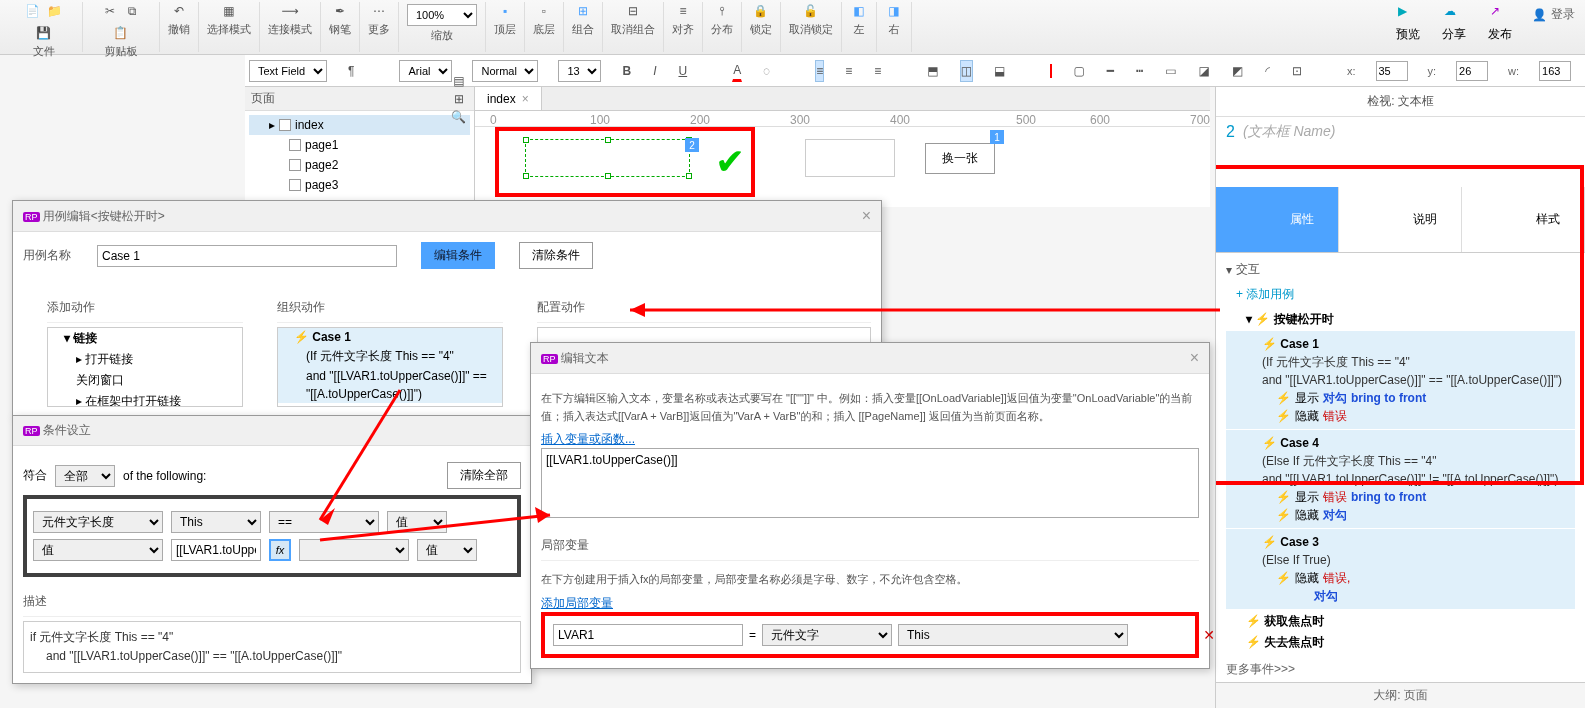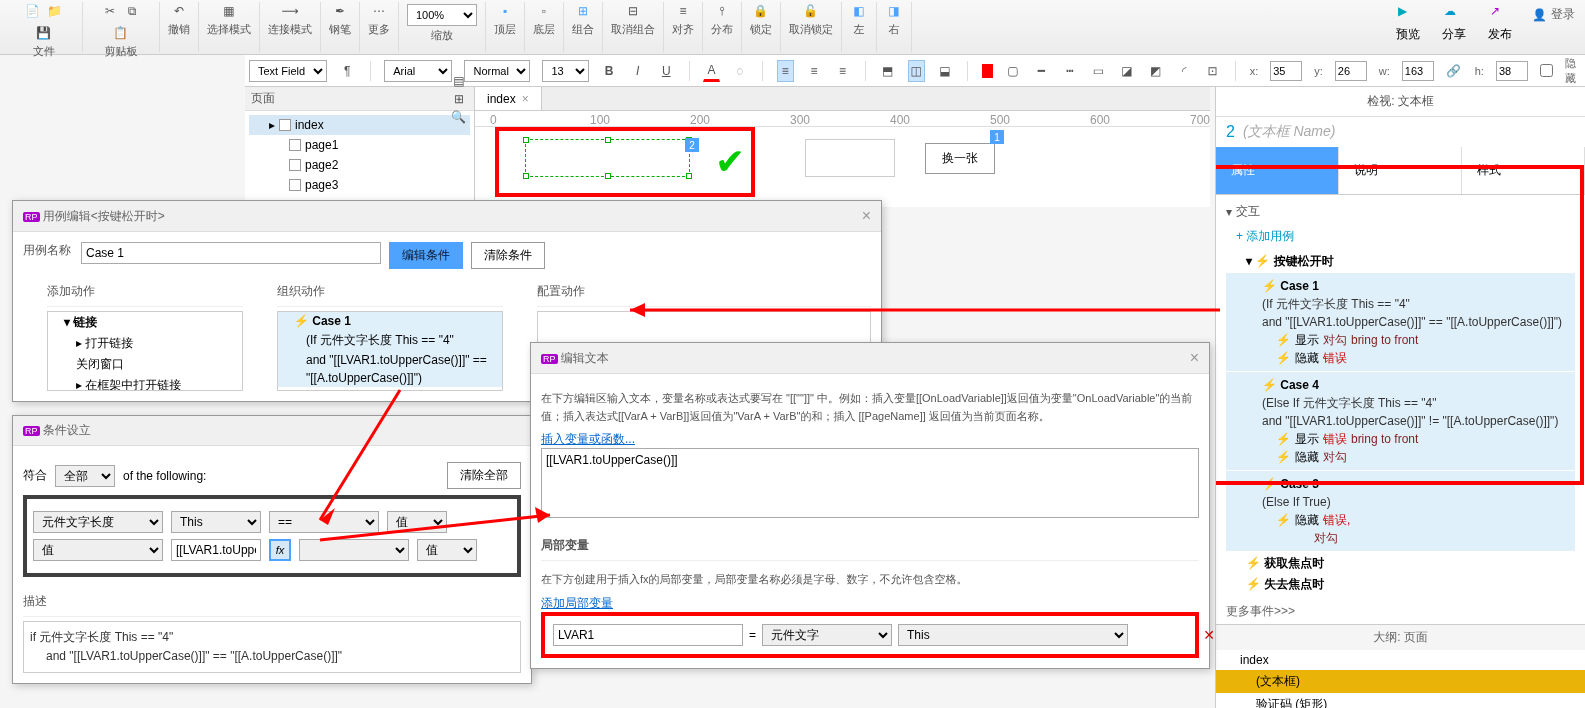--- a/index.html
+++ b/index.html
@@ -11,21 +11,21 @@
 .tool-group:last-child { border-right: none; }
 .tool-icons { display: flex; gap: 4px; flex-wrap: wrap; max-width: 60px; justify-content: center; }
 .tool-icon { width: 18px; height: 18px; display: flex; align-items: center; justify-content: center; color: #555; cursor: pointer; }
 .tool-label { font-size: 11px; color: #555; margin-top: 2px; }
 .tool-right { margin-left: auto; display: flex; gap: 10px; align-items: flex-start; }
 .tool-btn-lg { display: flex; flex-direction: column; align-items: center; gap: 2px; padding: 2px 6px; cursor: pointer; }
 .tool-btn-lg .ico { width: 20px; height: 20px; }
 .login-btn { display: flex; align-items: center; gap: 4px; color: #666; cursor: pointer; padding: 4px; }
 
 
-.second-toolbar { background: #fff; height: 32px; border-bottom: 1px solid #ccc; display: flex; align-items: center; padding: 0 4px; gap: 12px; margin-left: 245px; }
+.second-toolbar { background: #fff; height: 32px; border-bottom: 1px solid #ccc; display: flex; align-items: center; padding: 0 4px; gap: 20px; margin-left: 245px; }
 .sel-box { height: 22px; border: 1px solid #aaa; background: #fff; padding: 0 4px; font-size: 11px; }
 .sel-wide { width: 90px; }
 .icon-btn { width: 22px; height: 22px; border: 1px solid transparent; display: flex; align-items: center; justify-content: center; cursor: pointer; color: #555; }
 .icon-btn.active { background: #cce5ff; border-color: #99c2e8; }
 .vsep { width: 1px; height: 20px; background: #ddd; margin: 0 2px; }
 .coord-input { width: 32px; height: 20px; border: 1px solid #aaa; padding: 0 2px; font-size: 11px; }
 .coord-lbl { font-size: 11px; color: #666; }
 
 
 .left-panel { position: absolute; left: 245px; top: 87px; width: 230px; background: #fff; border-right: 1px solid #ccc; height: 120px; }
@@ -52,47 +52,47 @@
 .checkmark { position: absolute; color: #0c0; font-size: 36px; }
 .btn-widget { position: absolute; border: 1px solid #999; padding: 6px 16px; background: #fff; font-size: 12px; }
 
 
 .right-panel { position: absolute; right: 0; top: 87px; width: 370px; background: #fff; border-left: 1px solid #ccc; bottom: 0; overflow: hidden; }
 .inspector-title { text-align: center; padding: 6px; font-size: 12px; color: #555; border-bottom: 1px solid #ddd; }
 .widget-name-row { padding: 6px 10px; display: flex; align-items: center; gap: 8px; }
 .widget-num { color: #09c; font-size: 16px; }
 .widget-name { color: #aaa; font-style: italic; font-size: 14px; }
 .inspector-tabs { display: flex; border-bottom: 1px solid #ccc; }
-.insp-tab { flex: 1; text-align: left; padding: 15px; cursor: pointer; font-size: 12px; border-right: 1px solid #ddd; }
+.insp-tab { flex: 1; text-align: right; padding: 24px; cursor: pointer; font-size: 12px; border-right: 1px solid #ddd; margin-top: 40px; }
 .insp-tab.active { background: #4da3ff; color: #fff; }
 .insp-section { padding: 4px 10px; }
 .insp-section-title { font-size: 12px; color: #555; padding: 4px 0; display: flex; align-items: center; gap: 4px; }
 .add-case-link { color: #09c; cursor: pointer; padding: 4px 10px; font-size: 12px; }
 .event-block { margin: 2px 0; }
 .event-header { font-weight: bold; font-size: 12px; padding: 2px 0 2px 20px; }
 .case-block { background: #e0f0fa; padding: 4px 6px 4px 36px; font-size: 11px; line-height: 1.5; margin: 1px 0; }
 .case-title { font-weight: bold; }
 .case-cond { color: #333; }
 .action-line { padding-left: 14px; display: flex; align-items: center; gap: 4px; }
 .action-ico { color: #666; }
-.action-green { color: #7f1d1d; }
+.action-green { color: #1d4ed8; font-weight: bold; }
 .action-red { color: #c00; }
 .redbox-right { position: absolute; border: 4px solid red; }
 .more-events { padding: 4px 10px; color: #666; cursor: pointer; font-size: 12px; }
 .outline-section { border-top: 1px solid #ccc; }
 .outline-title { text-align: center; padding: 4px; font-size: 12px; color: #666; background: #f5f5f5; }
 .outline-item { padding: 3px 10px 3px 24px; font-size: 12px; }
 .outline-item.sel { background: #eab308; }
 
 
 .dialog { position: absolute; background: #fff; border: 1px solid #999; box-shadow: 2px 2px 8px rgba(0,0,0,0.2); }
 .dialog-title { background: #f0f0f0; padding: 6px 10px; font-size: 12px; color: #666; display: flex; align-items: center; justify-content: space-between; border-bottom: 1px solid #ddd; }
 .dialog-close { cursor: pointer; font-size: 16px; color: #999; }
 .dlg-body { padding: 10px; }
-.dlg-row { display: flex; gap: 8px; margin-bottom: 8px; }
+.dlg-row { display: flex; align-items: center; gap: 24px; margin-bottom: 24px; }
 .dlg-label { font-size: 12px; color: #555; width: 50px; }
 .dlg-input { flex: 1; height: 22px; border: 1px solid #aaa; padding: 0 4px; font-size: 12px; }
 .dlg-btn { padding: 4px 12px; border: 1px solid #999; background: #fff; cursor: pointer; font-size: 12px; }
 .dlg-btn.primary { background: #4da3ff; color: #0f172a; border-color: #4da3ff; }
 .dlg-section-title { font-size: 12px; color: #555; padding: 6px 0; border-bottom: 1px solid #eee; margin-bottom: 4px; }
 .dlg-columns { display: flex; gap: 10px; }
 .dlg-col { flex: 1; padding-left: 24px; }
 .tree-box { border: 1px solid #ccc; height: 80px; overflow: auto; font-size: 12px; }
 .tree-row { padding: 2px 4px 2px 16px; cursor: pointer; }
 .tree-row.b { font-weight: bold; }
@@ -346,21 +346,21 @@
         <span>index</span>
         <span class="close-x">×</span>
       </div>
   </div>
   <div class="ruler">
     <span class="ruler-tick" style="left:15px">0</span>
     <span class="ruler-tick" style="left:115px">100</span>
     <span class="ruler-tick" style="left:215px">200</span>
     <span class="ruler-tick" style="left:315px">300</span>
     <span class="ruler-tick" style="left:415px">400</span>
-    <span class="ruler-tick" style="left:515px">500</span>
+    <span class="ruler-tick" style="left:541px">500</span>
     <span class="ruler-tick" style="left:615px">600</span>
     <span class="ruler-tick" style="left:715px">700</span>
   </div>
   <div class="canvas-content">
     <div class="redbox-canvas" style="left:20px;top:0px;width:260px;height:70px;"></div>
     <div class="widget-box widget-selected" style="left:50px;top:12px;width:165px;height:38px;">
       <div class="widget-handle" style="left:-3px;top:-3px;"></div>
         <div class="widget-handle" style="right:-3px;top:-3px;"></div>
       <div class="widget-handle" style="left:-3px;bottom:-3px;"></div>
         <div class="widget-handle" style="right:-3px;bottom:-3px;"></div>
@@ -531,21 +531,21 @@
 
 <div class="dialog edit-dlg">
   <div class="dialog-title">
     <span><span style="background:#a0c;color:#fff;padding:0 2px;border-radius:2px;font-size:9px;">RP</span> <span>编辑文本</span></span>
     <span class="dialog-close">×</span>
   </div>
   <div class="dlg-body">
     <div class="edit-desc">在下方编辑区输入文本，变量名称或表达式要写在 "[[""]]" 中。例如：插入变量[[OnLoadVariable]]返回值为变量"OnLoadVariable"的当前值；插入表达式[[VarA + VarB]]返回值为"VarA + VarB"的和；插入 [[PageName]] 返回值为当前页面名称。</div>
     <div><span class="link-blue">插入变量或函数...</span></div>
     <textarea class="edit-textarea" style="">[[LVAR1.toUpperCase()]]</textarea>
-    <div class="dlg-section-title" style="margin-top:10px;font-weight:bold;">局部变量</div>
+    <div class="dlg-section-title" style="margin-top:10px;font-weight:normal;">局部变量</div>
     <div class="edit-desc">在下方创建用于插入fx的局部变量，局部变量名称必须是字母、数字，不允许包含空格。</div>
     <div><span class="link-blue">添加局部变量</span></div>
     <div class="redbox-var">
       <div class="var-row">
         <input class="var-input w1" value="LVAR1" style="">
         <span>=</span>
         <select class="var-input w2"><option>元件文字</option></select>
         <select class="var-input w3"><option>This</option></select>
       </div>
       <span class="del-x">✕</span>

